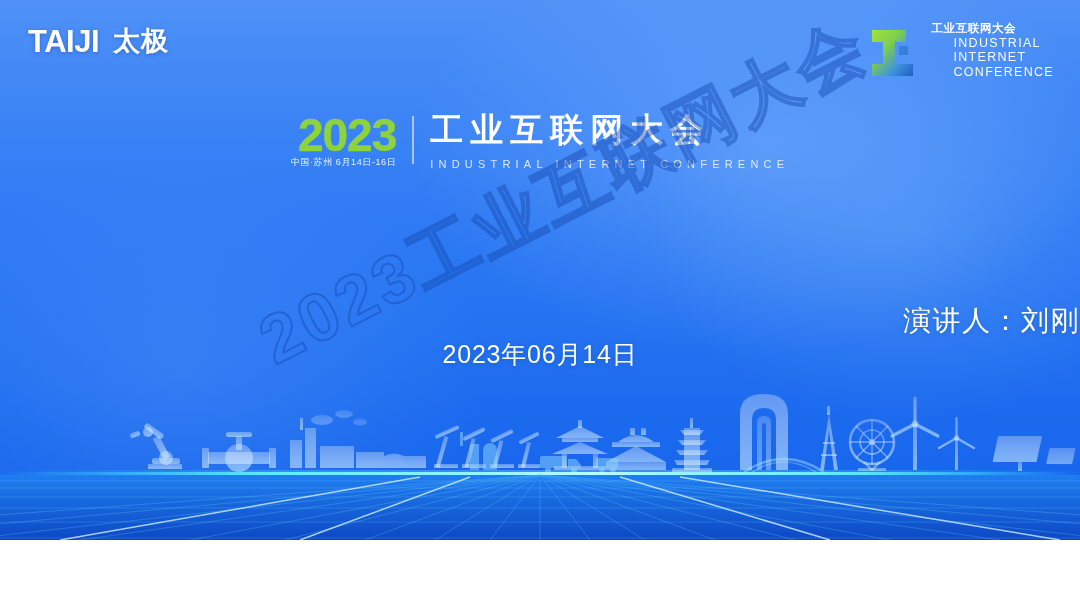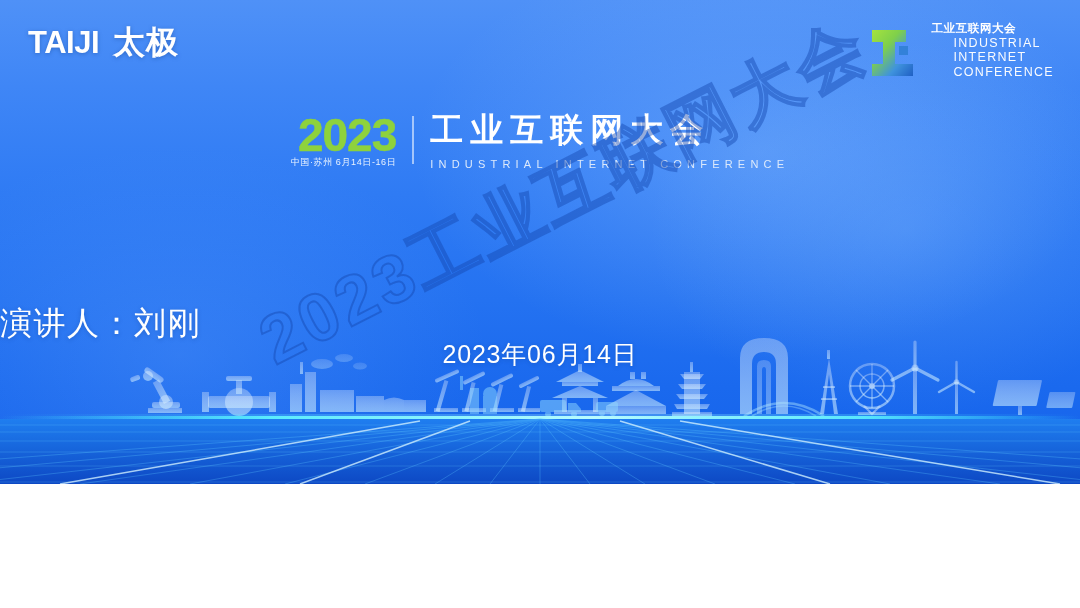--- a/index.html
+++ b/index.html
@@ -7,21 +7,21 @@
     padding: 0;
     background: #ffffff;
   }
   body {
     font-family: "Liberation Sans", "DejaVu Sans", sans-serif;
   }
 
   #slide {
     position: relative;
     width: 1080px;
-    height: 484px;
+    height: 540px;
     overflow: hidden;
     background: linear-gradient(180deg,
         #4f91f7 0%,
         #3f86f6 18%,
         #2f7bf4 40%,
         #2472f1 62%,
         #1a69ee 80%,
         #1461ea 100%);
   }
 
@@ -59,21 +59,21 @@
   }
   .taiji-en {
     color: #ffffff;
     font-size: 31px;
     font-weight: bold;
     letter-spacing: -0.5px;
     line-height: 1;
   }
   .taiji-cn {
     color: #ffffff;
-    font-size: 32px;
+    font-size: 27px;
     font-weight: bold;
     letter-spacing: 1px;
     line-height: 1;
   }
 
   .conf-logo {
     position: absolute;
     right: 26px;
     top: 22px;
     display: flex;
@@ -184,22 +184,22 @@
     font-weight: bold;
     color: #ffffff;
     letter-spacing: 1px;
     line-height: 1.18;
     text-shadow: 0 2px 6px rgba(12,55,130,.3);
   }
   .presenter {
     position: absolute;
     left: 0; right: 0;
     top: 302px;
-    text-align: left;
-    font-size: 32px;
+    text-align: right;
+    font-size: 28px;
     color: #ffffff;
     letter-spacing: 1.5px;
     text-shadow: 0 1px 4px rgba(12,55,130,.3);
   }
   .pres-date {
     position: absolute;
     left: 0; right: 0;
     top: 338px;
     text-align: center;
     font-size: 25px;

